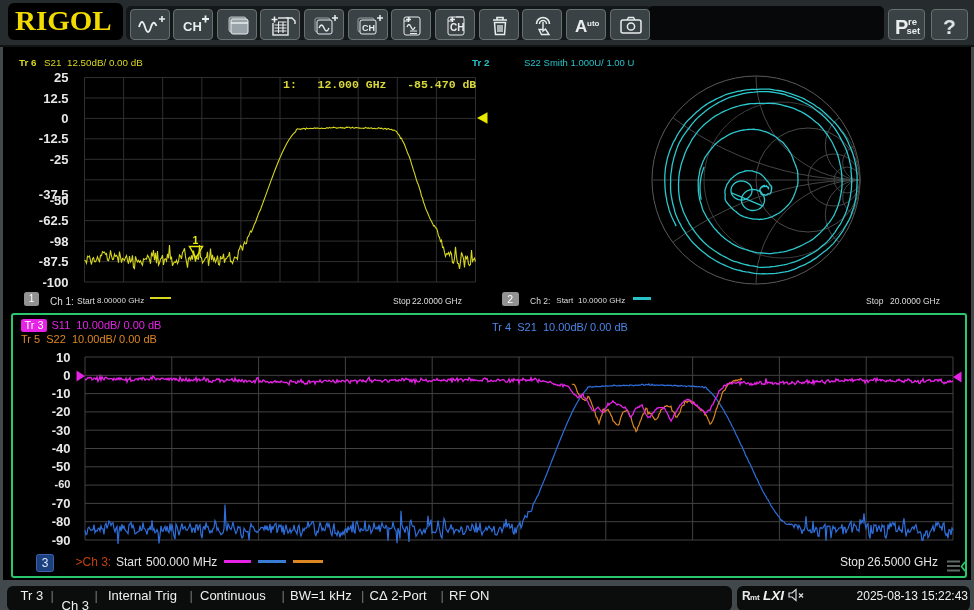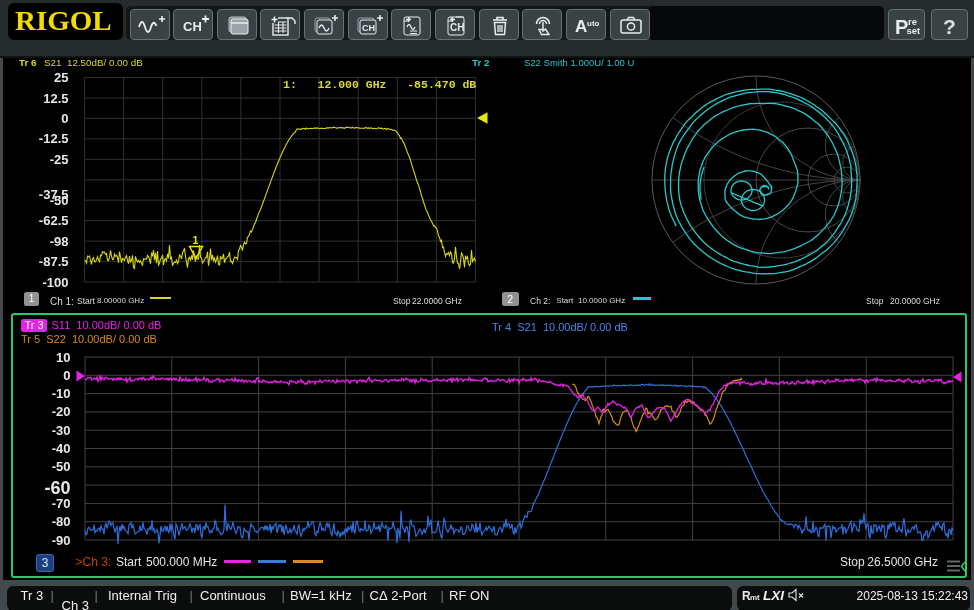--- a/index.html
+++ b/index.html
@@ -1,20 +1,20 @@
 <!DOCTYPE html>
 <html><head><meta charset="utf-8">
 <style>
 html,body{margin:0;padding:0;background:#000;width:974px;height:610px;overflow:hidden}
 *{box-sizing:border-box}
 .t{position:absolute;white-space:nowrap}
 #scr{position:relative;width:974px;height:610px;background:#000;font-family:"Liberation Sans",sans-serif}
 #bezL{position:absolute;left:0;top:0;width:3px;height:610px;background:#43494b}
 #bezR{position:absolute;right:0;top:0;width:3px;height:610px;background:#43494b}
-#tb{position:absolute;left:0;top:0;width:974px;height:58px;background:#262c2d;border-bottom:2px solid #111414}
+#tb{position:absolute;left:0;top:0;width:974px;height:47px;background:#262c2d;border-bottom:2px solid #111414}
 #logo{position:absolute;left:8px;top:3px;width:115px;height:37px;background:#000;border-radius:6px}
 #logo span{position:absolute;left:7px;top:4px;font-family:"Liberation Serif",serif;font-weight:700;font-size:29px;line-height:1;color:#f2dc00;letter-spacing:0px;transform:scaleY(0.92)}
 .btn{position:absolute;top:8.5px;width:40px;height:31px;background:#3a4245;border:1px solid #67716f;border-radius:4px;color:#e8ecee}
 .btn svg{position:absolute;left:0;top:0}
 #recess{position:absolute;left:126px;top:5.5px;width:526px;height:34px;background:#14171a;border-radius:5px}
 #recess2{position:absolute;left:648px;top:5.5px;width:236px;height:34px;background:#06080a;border-radius:5px}
 #statf{position:absolute;left:0;top:580px;width:974px;height:30px;background:#42494c}
 .inset{position:absolute;top:585.5px;height:25px;background:#0b0d0d;border-radius:6px}
 #gb{position:absolute;left:11px;top:312.5px;width:956px;height:265px;border:2px solid #2bc76d;border-radius:3px}
 .chbox{position:absolute;border-radius:2.5px;text-align:center;font-family:"Liberation Sans",sans-serif}
@@ -202,21 +202,21 @@
     <div class="t " style="font-family:'Liberation Sans',sans-serif;font-size:11px;color:#e522e5;font-weight:400;line-height:1;left:51.5px;top:320px;">S11&nbsp; 10.00dB/ 0.00 dB</div>
     <div class="t " style="font-family:'Liberation Sans',sans-serif;font-size:11px;color:#dd8622;font-weight:400;line-height:1;left:21px;top:334px;">Tr 5&nbsp; S22&nbsp; 10.00dB/ 0.00 dB</div>
     <div class="t " style="font-family:'Liberation Sans',sans-serif;font-size:11px;color:#4a86e8;font-weight:400;line-height:1;left:492px;top:322px;">Tr 4&nbsp; S21&nbsp; 10.00dB/ 0.00 dB</div>
     <div class="t " style="font-family:'Liberation Sans',sans-serif;font-size:13px;color:#e8e8e8;font-weight:700;line-height:1;right:903.5px;top:350.5px;text-align:right;">10</div>
     <div class="t " style="font-family:'Liberation Sans',sans-serif;font-size:13px;color:#e8e8e8;font-weight:700;line-height:1;right:903.5px;top:368.8px;text-align:right;">0</div>
     <div class="t " style="font-family:'Liberation Sans',sans-serif;font-size:13px;color:#e8e8e8;font-weight:700;line-height:1;right:903.5px;top:387.1px;text-align:right;">-10</div>
     <div class="t " style="font-family:'Liberation Sans',sans-serif;font-size:13px;color:#e8e8e8;font-weight:700;line-height:1;right:903.5px;top:405.4px;text-align:right;">-20</div>
     <div class="t " style="font-family:'Liberation Sans',sans-serif;font-size:13px;color:#e8e8e8;font-weight:700;line-height:1;right:903.5px;top:423.7px;text-align:right;">-30</div>
     <div class="t " style="font-family:'Liberation Sans',sans-serif;font-size:13px;color:#e8e8e8;font-weight:700;line-height:1;right:903.5px;top:442.0px;text-align:right;">-40</div>
     <div class="t " style="font-family:'Liberation Sans',sans-serif;font-size:13px;color:#e8e8e8;font-weight:700;line-height:1;right:903.5px;top:460.3px;text-align:right;">-50</div>
-    <div class="t " style="font-family:'Liberation Sans',sans-serif;font-size:18px;color:#e8e8e8;font-weight:700;line-height:1;right:903.5px;top:478.6px;text-align:right;">-60</div>
+    <div class="t " style="font-family:'Liberation Sans',sans-serif;font-size:11px;color:#e8e8e8;font-weight:700;line-height:1;right:903.5px;top:478.6px;text-align:right;">-60</div>
     <div class="t " style="font-family:'Liberation Sans',sans-serif;font-size:13px;color:#e8e8e8;font-weight:700;line-height:1;right:903.5px;top:496.9px;text-align:right;">-70</div>
     <div class="t " style="font-family:'Liberation Sans',sans-serif;font-size:13px;color:#e8e8e8;font-weight:700;line-height:1;right:903.5px;top:515.2px;text-align:right;">-80</div>
     <div class="t " style="font-family:'Liberation Sans',sans-serif;font-size:13px;color:#e8e8e8;font-weight:700;line-height:1;right:903.5px;top:533.5px;text-align:right;">-90</div>
     <div class="chbox" style="left:36px;top:554px;width:18px;height:18px;background:#1c3f7d;border:1px solid #3a62ae;color:#dce8ff;font-size:12px;line-height:17px;">3</div>
     <div class="t " style="font-family:'Liberation Sans',sans-serif;font-size:12px;color:#c2410c;font-weight:400;line-height:1;left:75.5px;top:556px;">&gt;Ch 3:</div>
     <div class="t " style="font-family:'Liberation Sans',sans-serif;font-size:12px;color:#e4e4e4;font-weight:400;line-height:1;left:116px;top:556px;">Start</div>
     <div class="t " style="font-family:'Liberation Sans',sans-serif;font-size:12px;color:#e4e4e4;font-weight:400;line-height:1;left:146px;top:556px;">500.000 MHz</div>
     <div class="t" style="left:224px;top:560px;width:27px;height:2.5px;background:#e522e5"></div>
     <div class="t" style="left:257.5px;top:560px;width:28px;height:2.5px;background:#3a7bd5"></div>
     <div class="t" style="left:292.5px;top:560px;width:30px;height:2.5px;background:#dd8622"></div>

